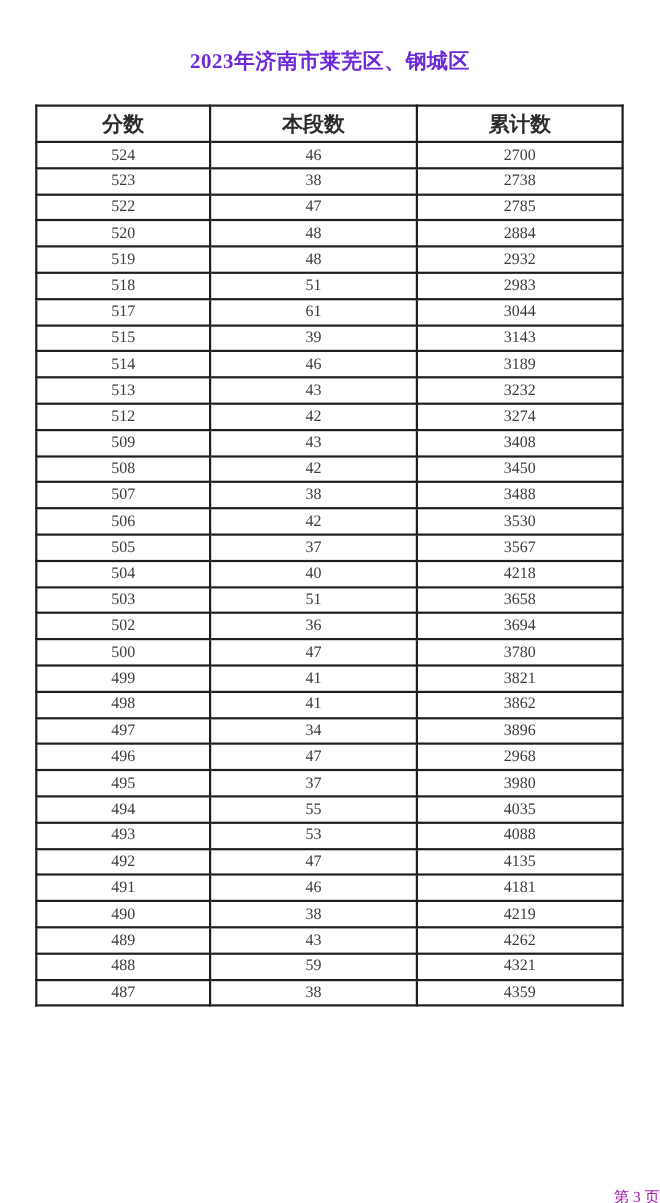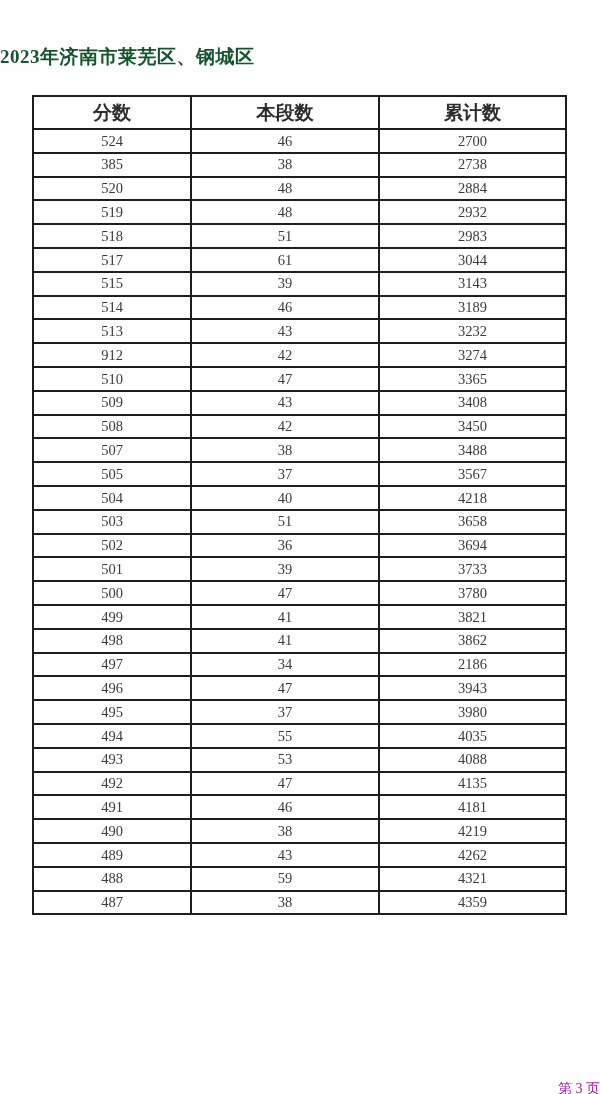--- a/index.html
+++ b/index.html
@@ -10,24 +10,25 @@
     background: #ffffff;
     font-family: "Liberation Serif", "DejaVu Serif", serif;
     color: #333333;
     overflow: hidden;
   }
   .title-block {
     position: absolute;
     top: 45px;
     left: 0;
     width: 100%;
+    text-align: center;
     font-size: 19px;
     font-weight: 700;
     line-height: 23px;
-    color: #14532d;
+    color: #6d28d9;
     letter-spacing: 0.5px;
   }
   table.score-table {
     position: absolute;
     top: 95px;
     left: 32px;
     width: 533px;
     border-collapse: collapse;
     table-layout: fixed;
     background: #ffffff;
@@ -84,23 +85,28 @@
         <th>累计数</th>
       </tr>
     </thead>
     <tbody id="table-body">
         <tr>
           <td>524</td>
           <td>46</td>
           <td>2700</td>
         </tr>
         <tr>
-          <td>385</td>
+          <td>523</td>
           <td>38</td>
           <td>2738</td>
+        </tr>
+        <tr>
+          <td>522</td>
+          <td>47</td>
+          <td>2785</td>
         </tr>
         <tr>
           <td>520</td>
           <td>48</td>
           <td>2884</td>
         </tr>
         <tr>
           <td>519</td>
           <td>48</td>
           <td>2932</td>
@@ -124,93 +130,88 @@
           <td>514</td>
           <td>46</td>
           <td>3189</td>
         </tr>
         <tr>
           <td>513</td>
           <td>43</td>
           <td>3232</td>
         </tr>
         <tr>
-          <td>912</td>
+          <td>512</td>
           <td>42</td>
           <td>3274</td>
-        </tr>
-        <tr>
-          <td>510</td>
-          <td>47</td>
-          <td>3365</td>
         </tr>
         <tr>
           <td>509</td>
           <td>43</td>
           <td>3408</td>
         </tr>
         <tr>
           <td>508</td>
           <td>42</td>
           <td>3450</td>
         </tr>
         <tr>
           <td>507</td>
           <td>38</td>
           <td>3488</td>
         </tr>
         <tr>
+          <td>506</td>
+          <td>42</td>
+          <td>3530</td>
+        </tr>
+        <tr>
           <td>505</td>
           <td>37</td>
           <td>3567</td>
         </tr>
         <tr>
           <td>504</td>
           <td>40</td>
           <td>4218</td>
         </tr>
         <tr>
           <td>503</td>
           <td>51</td>
           <td>3658</td>
         </tr>
         <tr>
           <td>502</td>
           <td>36</td>
           <td>3694</td>
         </tr>
         <tr>
-          <td>501</td>
-          <td>39</td>
-          <td>3733</td>
-        </tr>
-        <tr>
           <td>500</td>
           <td>47</td>
           <td>3780</td>
         </tr>
         <tr>
           <td>499</td>
           <td>41</td>
           <td>3821</td>
         </tr>
         <tr>
           <td>498</td>
           <td>41</td>
           <td>3862</td>
         </tr>
         <tr>
           <td>497</td>
           <td>34</td>
-          <td>2186</td>
+          <td>3896</td>
         </tr>
         <tr>
           <td>496</td>
           <td>47</td>
-          <td>3943</td>
+          <td>2968</td>
         </tr>
         <tr>
           <td>495</td>
           <td>37</td>
           <td>3980</td>
         </tr>
         <tr>
           <td>494</td>
           <td>55</td>
           <td>4035</td>

